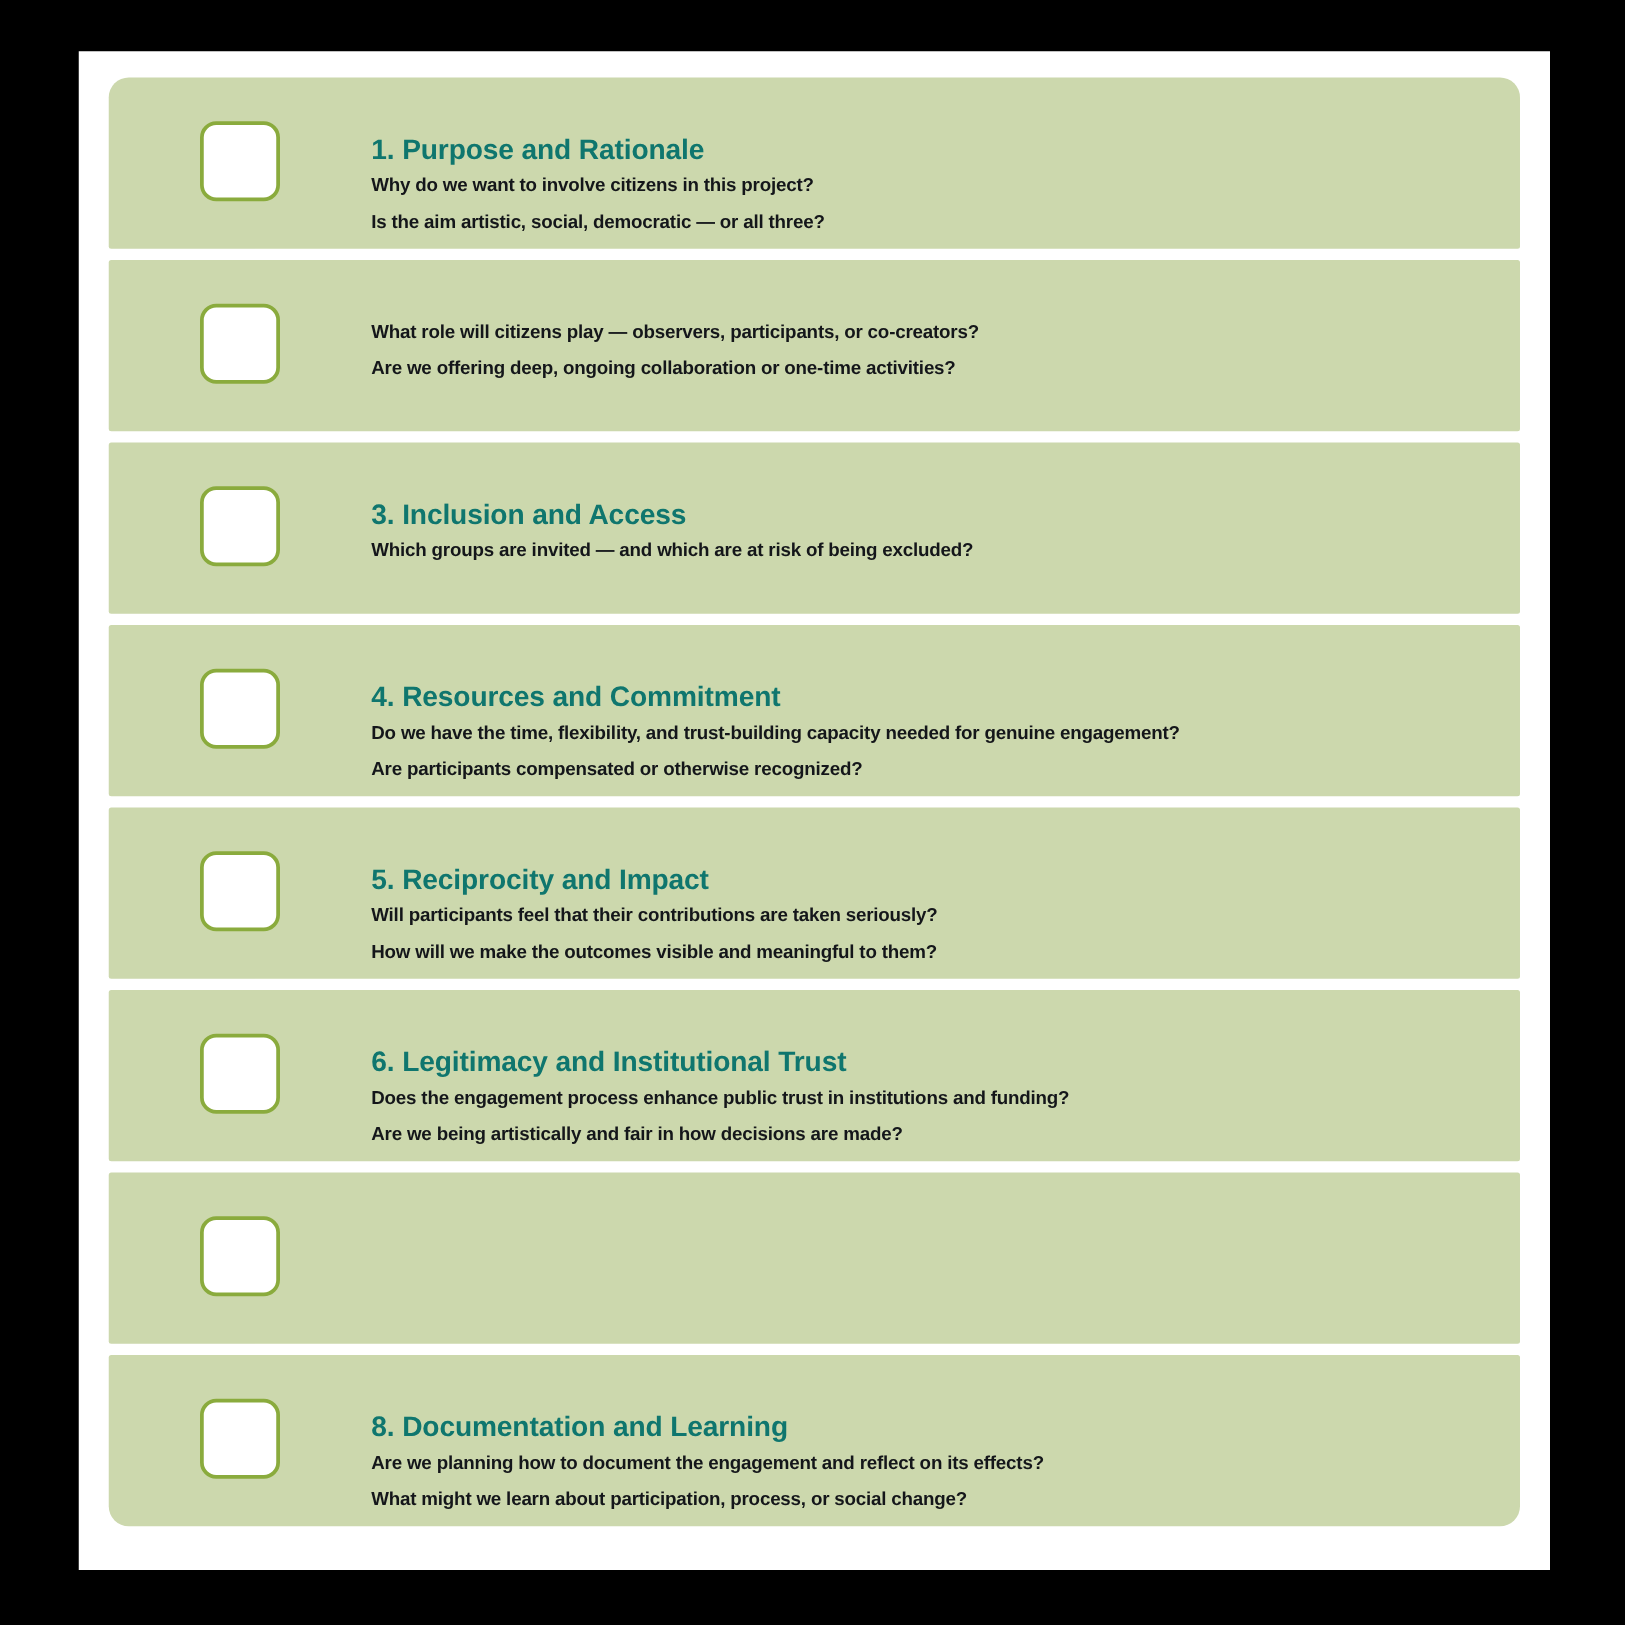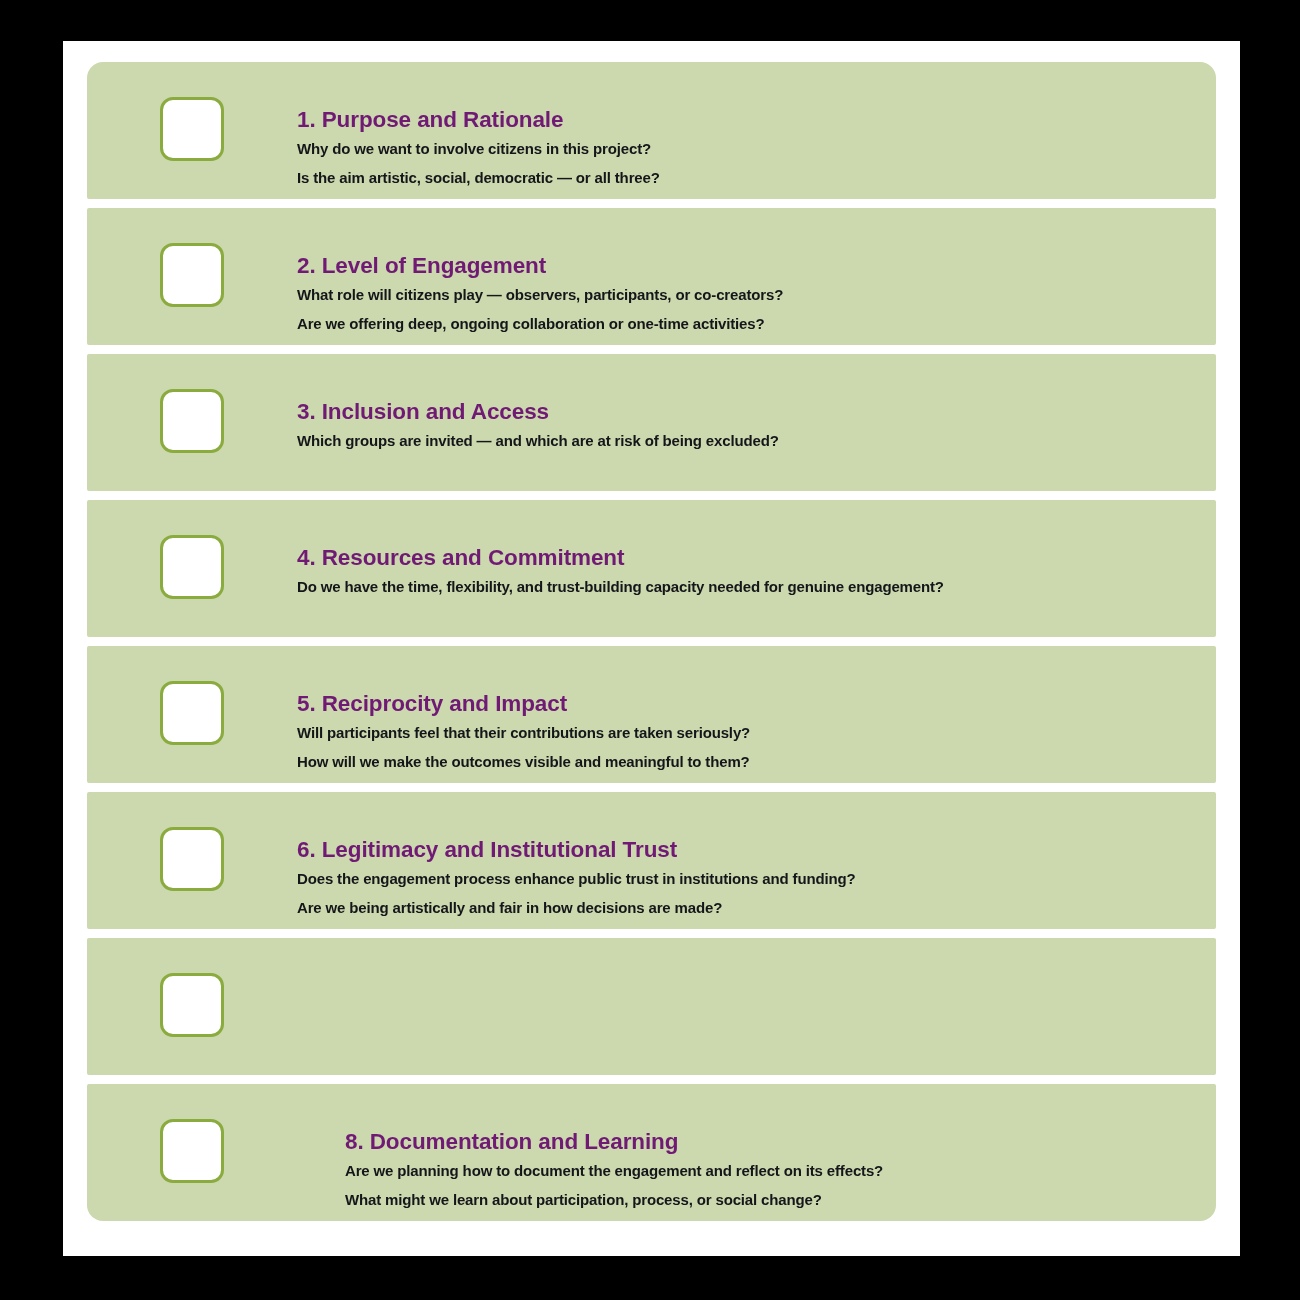--- a/index.html
+++ b/index.html
@@ -39,21 +39,20 @@
     padding: 0;
     border-radius: 2px;
   }
   .checklist-item.first {
     border-top-left-radius: 16px;
     border-top-right-radius: 16px;
   }
   .checklist-item.last {
     border-bottom-left-radius: 16px;
     border-bottom-right-radius: 16px;
-    gap: 48px;
   }
   .checkbox-wrap {
     width: 210px;
     flex: 0 0 210px;
     display: flex;
     align-items: center;
     justify-content: center;
     align-self: center;
     padding-bottom: 4px;
     box-sizing: border-box;
@@ -71,21 +70,21 @@
     flex: 1 1 auto;
     padding-right: 16px;
     padding-top: 44px;
     color: #14161a;
   }
   .item-title {
     font-size: 22.5px;
     font-weight: bold;
     line-height: 28px;
     letter-spacing: -0.1px;
-    color: #701a75;
+    color: #0f766e;
     margin: 0 0 1px 0;
   }
   .item-line {
     font-size: 15px;
     font-weight: bold;
     line-height: 28.5px;
     letter-spacing: -0.15px;
     color: #14161a;
     margin: 0;
     white-space: nowrap;
@@ -106,21 +105,20 @@
         <p class="item-line">Why do we want to involve citizens in this project?</p>
         <p class="item-line">Is the aim artistic, social, democratic — or all three?</p>
       </div>
     </div>
 
     <div class="checklist-item">
       <div class="checkbox-wrap">
         <div class="checkbox"></div>
       </div>
       <div class="item-text">
-        <p class="item-title">2. Level of Engagement</p>
         <p class="item-line">What role will citizens play — observers, participants, or co-creators?</p>
         <p class="item-line">Are we offering deep, ongoing collaboration or one-time activities?</p>
       </div>
     </div>
 
     <div class="checklist-item">
       <div class="checkbox-wrap">
         <div class="checkbox"></div>
       </div>
       <div class="item-text">
@@ -129,20 +127,21 @@
       </div>
     </div>
 
     <div class="checklist-item">
       <div class="checkbox-wrap">
         <div class="checkbox"></div>
       </div>
       <div class="item-text">
         <p class="item-title">4. Resources and Commitment</p>
         <p class="item-line">Do we have the time, flexibility, and trust-building capacity needed for genuine engagement?</p>
+        <p class="item-line">Are participants compensated or otherwise recognized?</p>
       </div>
     </div>
 
     <div class="checklist-item">
       <div class="checkbox-wrap">
         <div class="checkbox"></div>
       </div>
       <div class="item-text">
         <p class="item-title">5. Reciprocity and Impact</p>
         <p class="item-line">Will participants feel that their contributions are taken seriously?</p>

